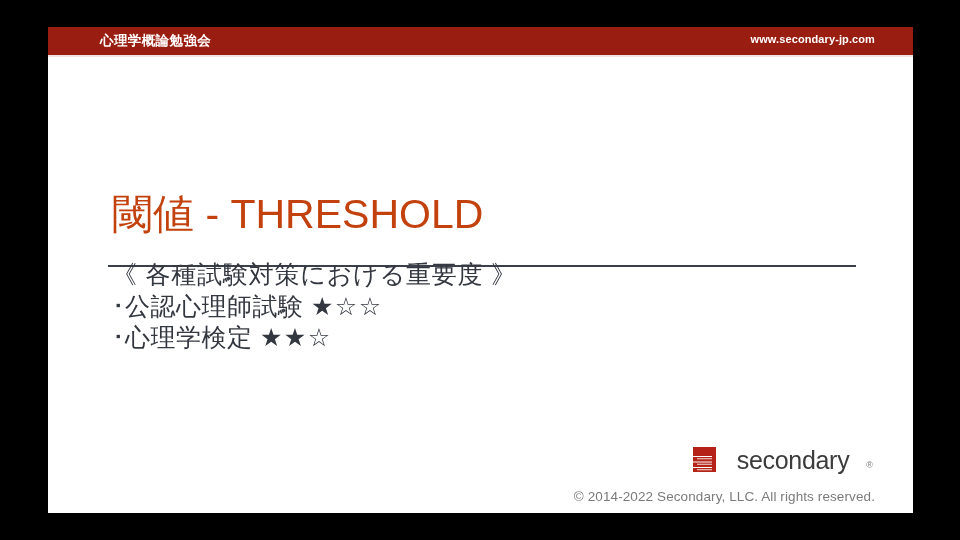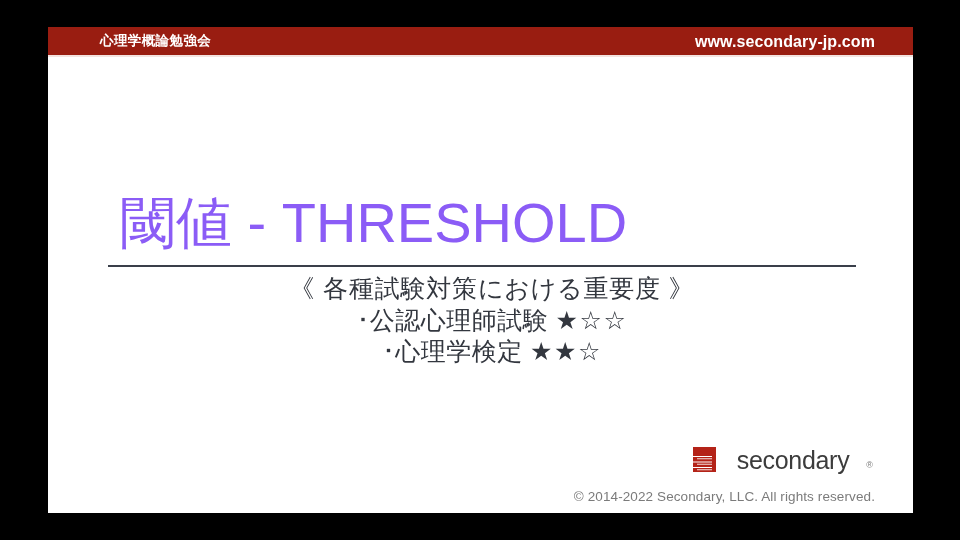--- a/index.html
+++ b/index.html
@@ -58,56 +58,55 @@
     font-size: 13.5px;
     font-weight: bold;
     color: #ffffff;
     letter-spacing: 0.4px;
     white-space: nowrap;
   }
   .header-url {
     position: absolute;
     right: 38px;
     top: 6px;
-    font-size: 16px;
+    font-size: 11px;
     font-weight: bold;
     color: #ffffff;
     letter-spacing: 0.1px;
     white-space: nowrap;
   }
 
   
   .slide-title {
     position: absolute;
-    left: 72px;
+    left: 64px;
     top: 165px;
-    font-size: 56px;
+    font-size: 41px;
     line-height: 1.12;
-    color: #8b5cf6;
+    color: #c2410c;
     white-space: nowrap;
     font-weight: normal;
   }
 
   
   .title-rule {
     position: absolute;
     left: 60px;
     top: 238px;
     width: 748px;
     height: 2px;
     background: #3a3f4a;
   }
 
   
   .body-block {
     position: absolute;
     left: 64px;
-    top: 246px;
+    top: 232px;
     width: 760px;
-    text-align: center;
   }
   .body-line {
     font-size: 25px;
     line-height: 31.5px;
     color: #33373f;
     white-space: nowrap;
     letter-spacing: 0.5px;
   }
   .body-line.heading {
     letter-spacing: 0.8px;

